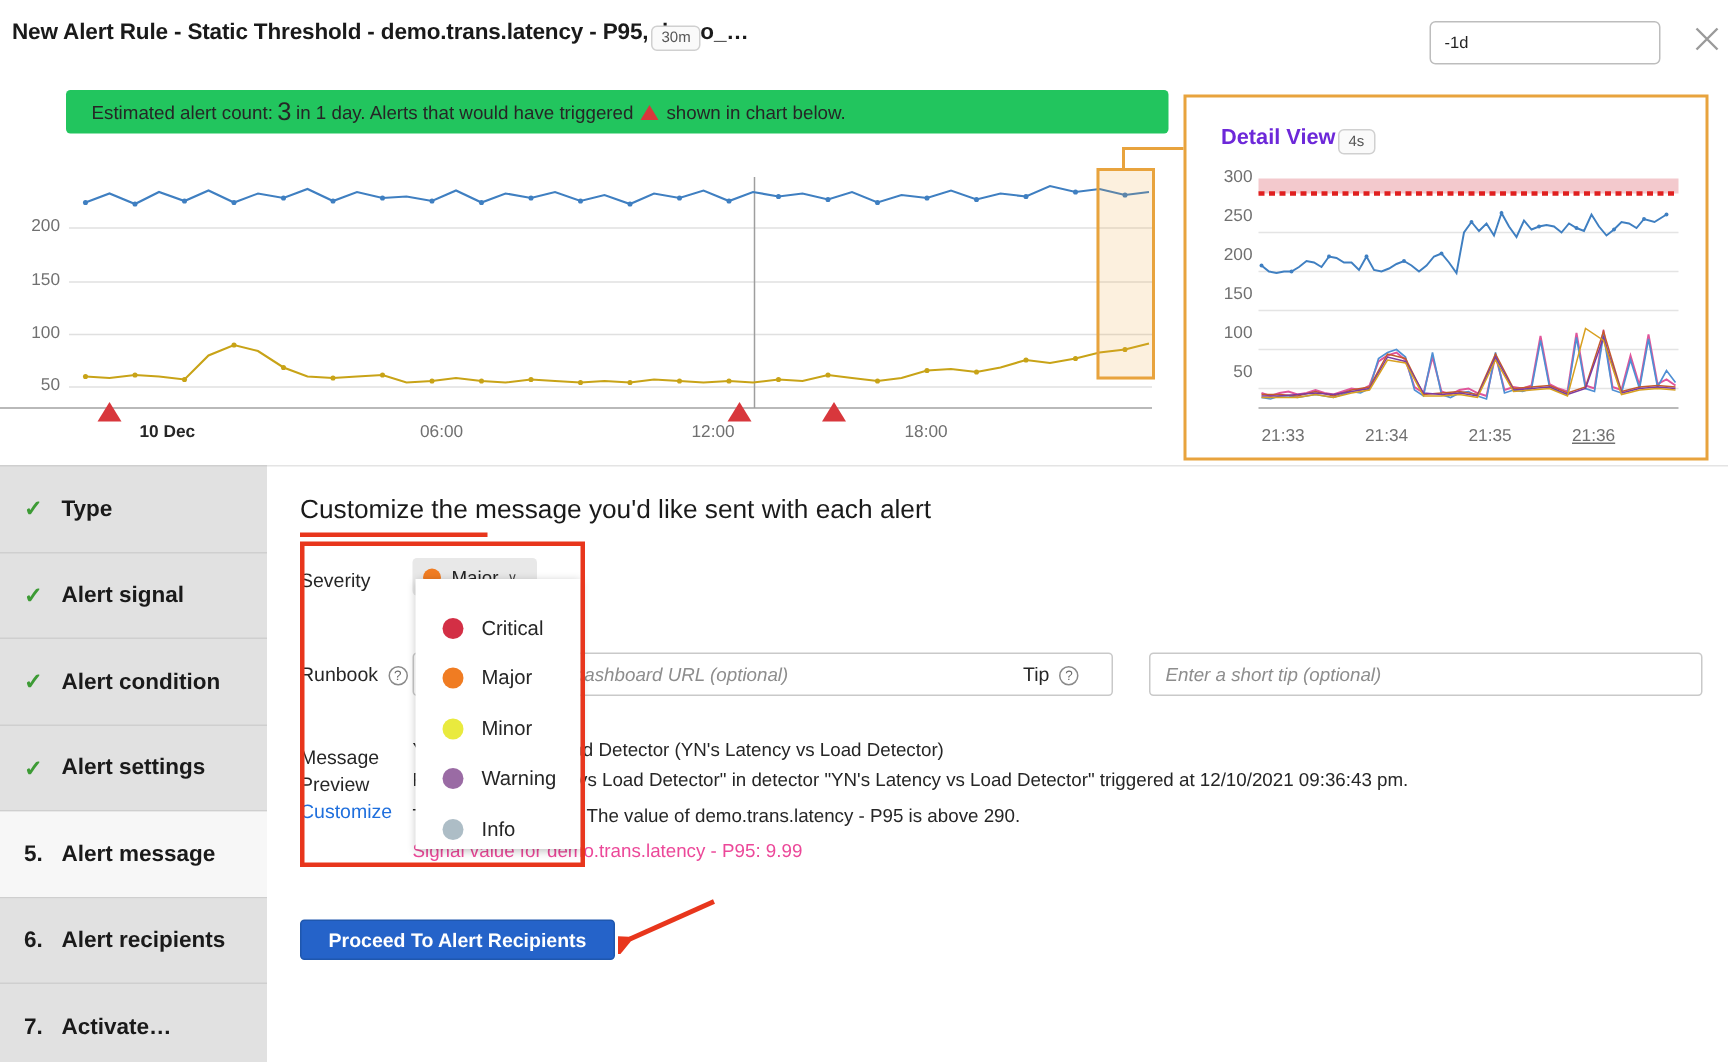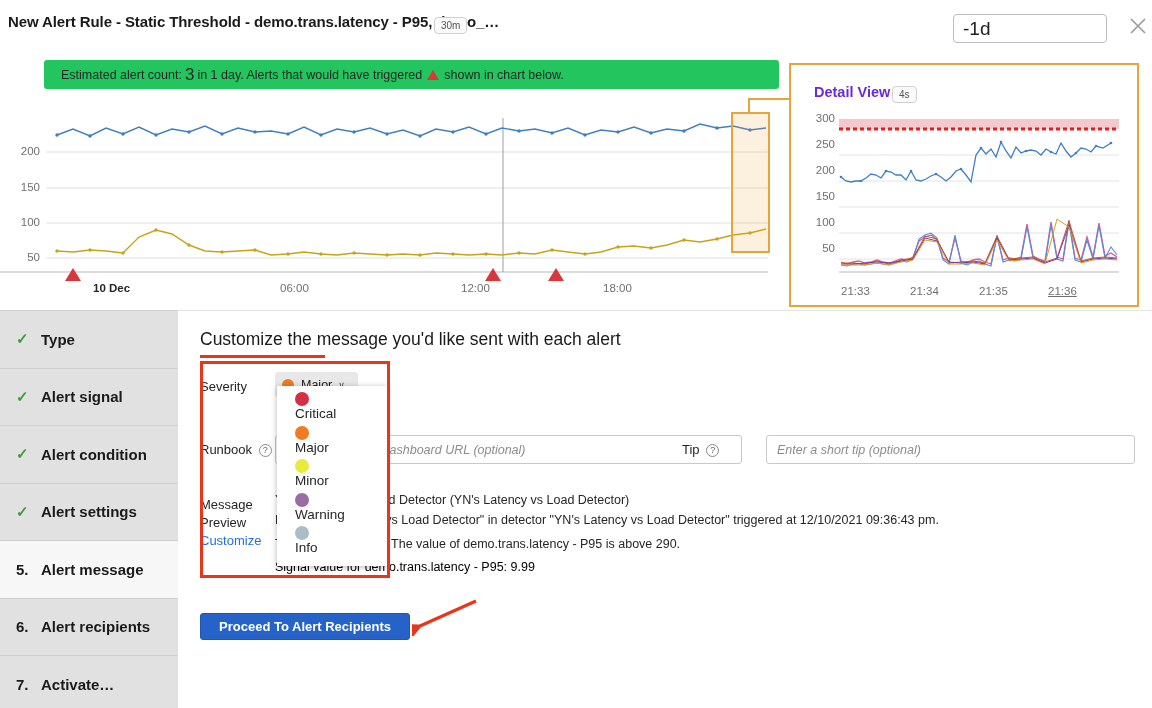--- a/index.html
+++ b/index.html
@@ -32,21 +32,21 @@
     vertical-align:2px;
   }
   #title-pill { position:absolute; left:434px; top:17px; }
   #time-label {
     position:absolute; right:165px; top:19px;
     font-size:13px; color:#333;
   }
   #time-input {
     position:absolute; left:953px; top:14px; width:154px; height:29px;
     border:1px solid #bdbdbd; border-radius:4px; background:#fff;
-    font-family:"Liberation Sans", sans-serif; font-size:19px; color:#222;
+    font-family:"Liberation Sans", sans-serif; font-size:11px; color:#222;
     padding:0 9px;
   }
   #close-btn {
     position:absolute; left:1127px; top:15px;
     width:22px; height:22px; cursor:pointer;
   }
   #close-btn svg { display:block; }
 
   
   #estimate-banner {
@@ -160,22 +160,22 @@
   .caret { margin-left:6px; font-size:9px; color:#444; }
 
   #severity-menu {
     position:absolute; left:99px; top:75px; width:110px;
     background:#ffffff;
     box-shadow:0 1px 6px rgba(0,0,0,0.28);
     padding:6px 0;
     z-index:40;
   }
   .sev-option {
-    height:33.5px; display:flex; align-items:flex-start;
-    padding-left:18px; font-size:13.5px; color:#262626; cursor:pointer;flex-direction:column;
+    height:33.5px; display:flex; align-items:flex-end;
+    padding-left:18px; font-size:13.5px; color:#262626; cursor:pointer;
   }
   .sev-option .sev-dot { width:14px; height:14px; margin-right:12px; }
 
   .text-input {
     position:absolute; height:29px;
     border:1px solid #c9c9c9; border-radius:3px; background:#fff;
     font-family:"Liberation Sans", sans-serif; font-size:12.5px;
     padding:0 10px; color:#222;
   }
   .text-input::placeholder { color:#8d8d8d; font-style:italic; }
@@ -187,21 +187,21 @@
     font-size:13px; color:#1f6fdd; cursor:pointer;
   }
 
   .preview-line {
     position:absolute; left:97px;
     font-size:12.5px; color:#262626; white-space:nowrap;
   }
   #pv0 { top:182px; }
   #pv1 { top:202px; }
   #pv2 { top:226px; }
-  #pv3 { top:249px; color:#000000; }
+  #pv3 { top:249px; color:#ec4899; }
 
   #proceed-btn {
     position:absolute; left:22px; top:302px; width:210px; height:27px;
     background:#2563c9; border:1px solid #1f57ae; border-radius:3px;
     color:#ffffff; font-family:"Liberation Sans", sans-serif;
     font-size:13px; font-weight:700; cursor:pointer;
   }
 
   
   #anno-heading-underline {

